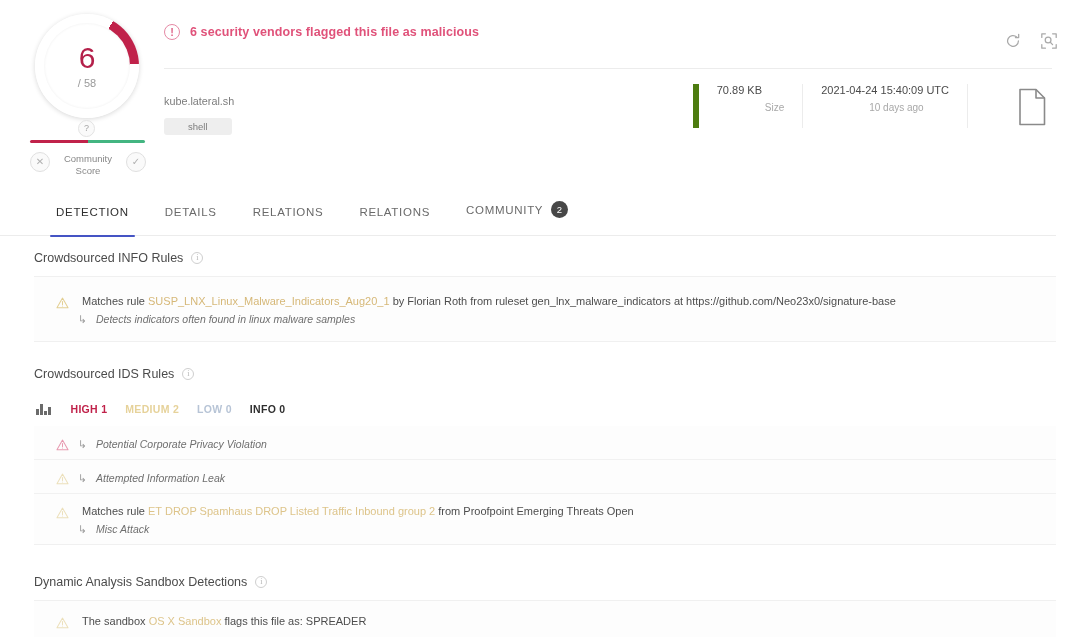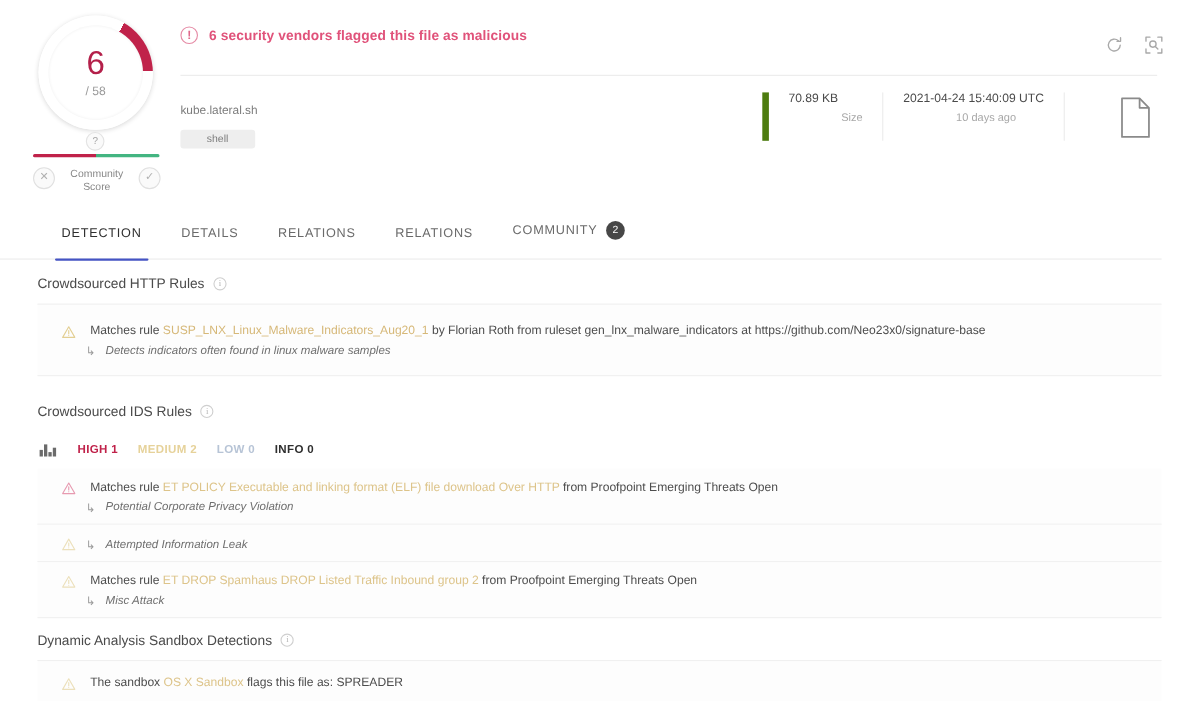--- a/index.html
+++ b/index.html
@@ -273,21 +273,21 @@
         <span>RELATIONS</span>
       </div>
       <div class="tab">
         <span>COMMUNITY</span>
         <span class="badge">2</span>
       </div>
     </div>
   </div>
 
   <div class="section-title-row" style="top:251px;">
-    <span class="section-title">Crowdsourced HTTP Rules</span>
+    <span class="section-title">Crowdsourced INFO Rules</span>
     <span class="info-i">i</span>
   </div>
 
   <div class="panel" style="top:276px; padding:16px 0 16px 0;">
     <div class="rule-row">
       <span class="tri">
         <svg viewBox="0 0 14 13" width="13" height="12" fill="none" stroke="#e3cf93" stroke-width="1.1">
           <path d="M7 1.2 13 11.6H1z" stroke-linejoin="round"></path>
           <path d="M7 5v3.1" stroke-linecap="round"></path>
             <circle cx="7" cy="9.8" r=".55" fill="#e3cf93" stroke="none"></circle>
@@ -330,21 +330,20 @@
 
   <div class="panel" style="top:426px; border-top:none; padding:0;">
     <div class="rule-row" style="padding:9px 0 9px 48px; border-bottom:1px solid #f1f1f1;">
       <span class="tri" style="top:11px;">
         <svg viewBox="0 0 14 13" width="13" height="12" fill="none" stroke="#e79ab0" stroke-width="1.1">
           <path d="M7 1.2 13 11.6H1z" stroke-linejoin="round"></path>
           <path d="M7 5v3.1" stroke-linecap="round"></path>
             <circle cx="7" cy="9.8" r=".55" fill="#e79ab0" stroke="none"></circle>
         </svg>
       </span>
-      <div class="rule-line"><span>Matches rule </span><span class="rule-link ids">ET POLICY Executable and linking format (ELF) file download Over HTTP</span><span> from Proofpoint Emerging Threats Open</span></div>
       <div class="rule-sub"><span class="arrow-glyph">↳</span><span>Potential Corporate Privacy Violation</span></div>
     </div>
 
     <div class="rule-row" style="padding:9px 0 9px 48px; border-bottom:1px solid #f1f1f1;">
       <span class="tri" style="top:11px;">
         <svg viewBox="0 0 14 13" width="13" height="12" fill="none" stroke="#ece0bb" stroke-width="1.1">
           <path d="M7 1.2 13 11.6H1z" stroke-linejoin="round"></path>
           <path d="M7 5v3.1" stroke-linecap="round"></path>
             <circle cx="7" cy="9.8" r=".55" fill="#ece0bb" stroke="none"></circle>
         </svg>

